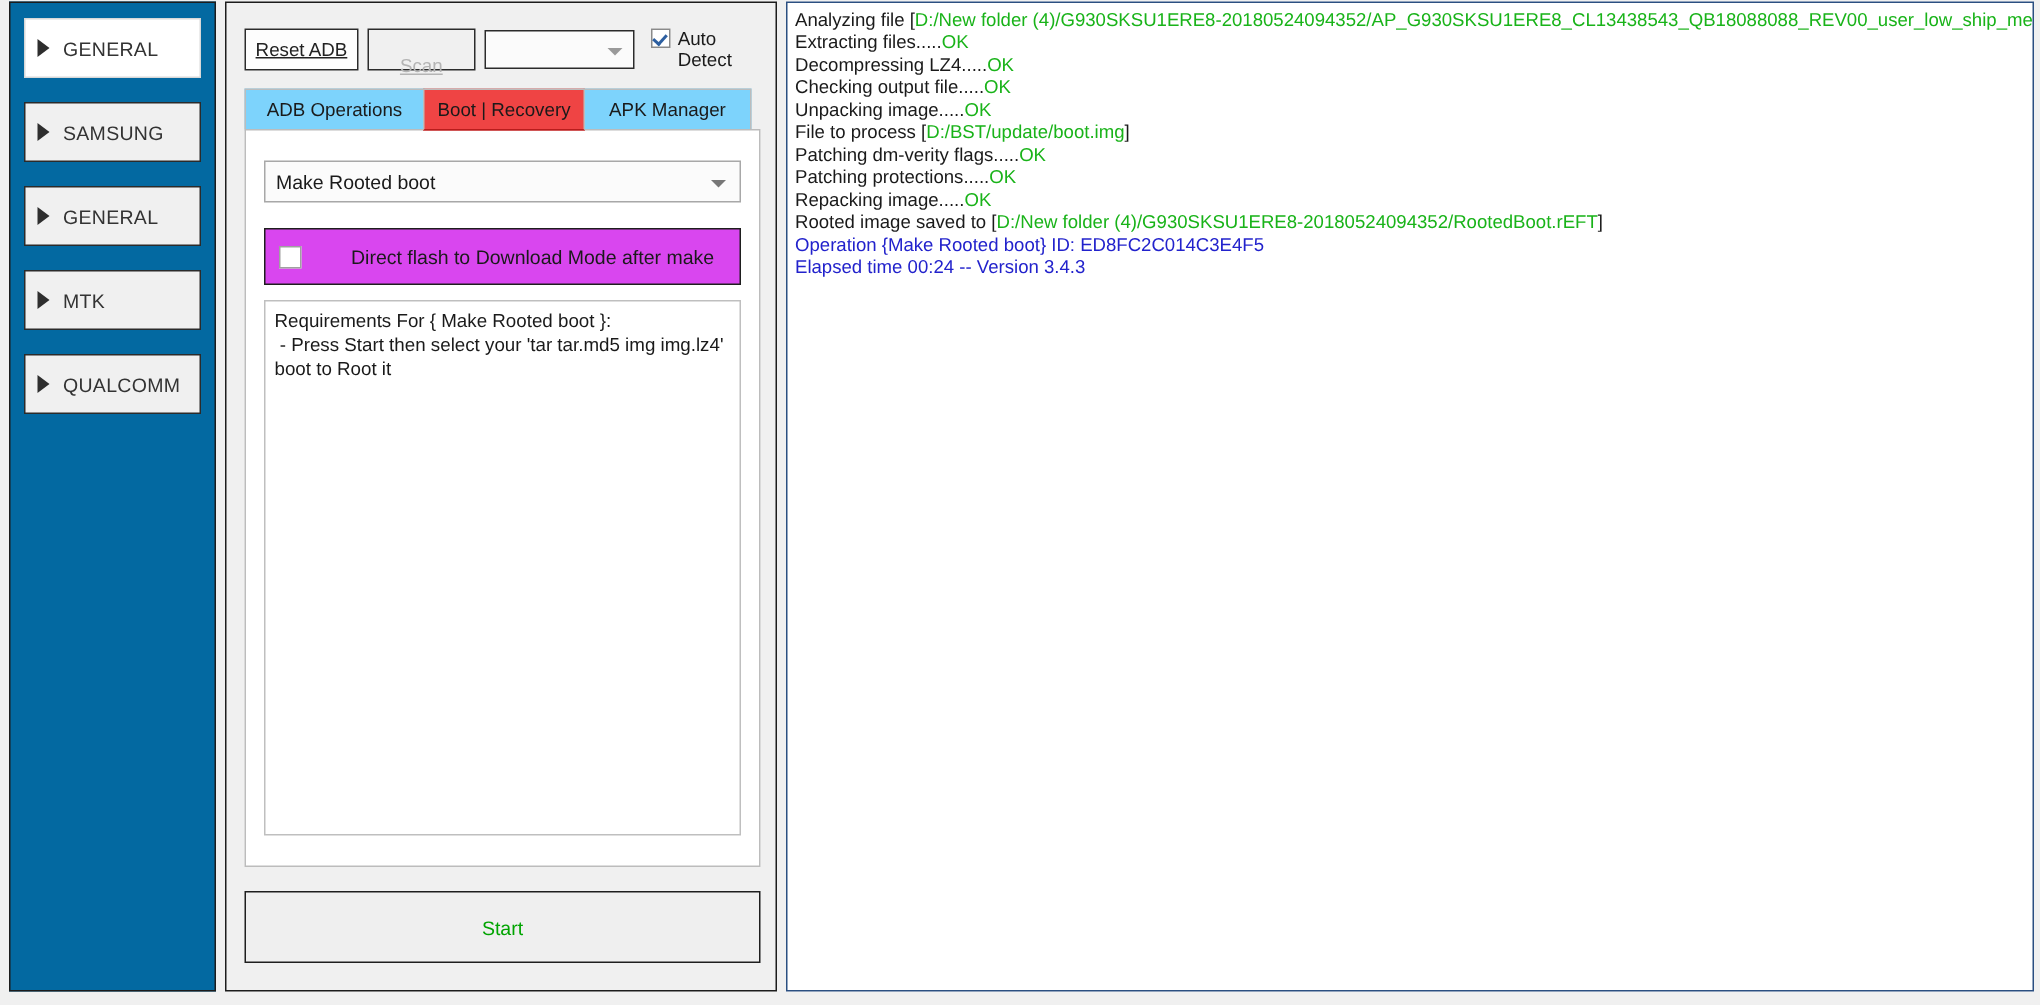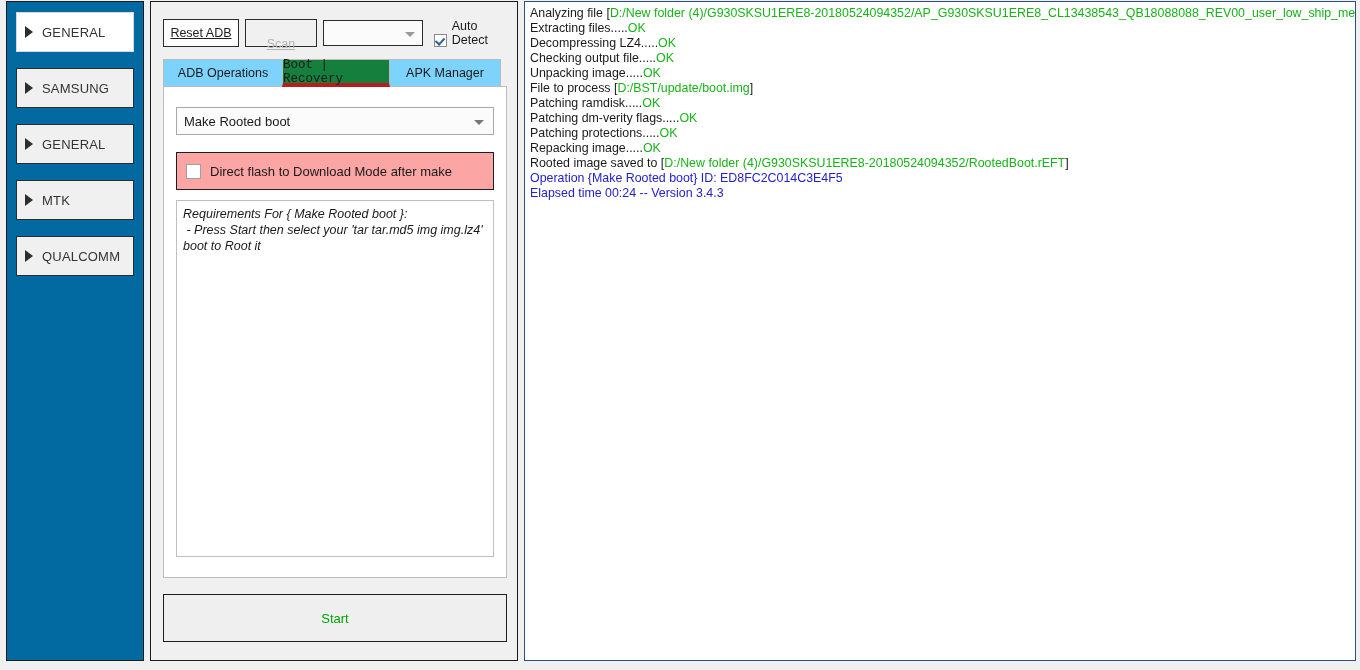--- a/index.html
+++ b/index.html
@@ -108,21 +108,21 @@
     position: absolute;
     right: 7px;
     top: 11px;
     width: 0; height: 0;
     border-left: 5px solid transparent;
     border-right: 5px solid transparent;
     border-top: 5px solid #9a9a9a;
   }
   .chk-wrap {
     display: flex;
-    align-items: flex-end;
+    align-items: flex-start;
     margin-left: 11px;
     font-size: 12.5px;
     color: #1a1a1a;
     cursor: pointer;
   }
   .cbox {
     width: 13px; height: 13px;
     border: 1px solid #8a8a8a;
     background: #ffffff;
     box-sizing: border-box;
@@ -157,24 +157,23 @@
     border-bottom: 1px solid #bcbcbc;
     font-size: 12.5px;
     color: #1a1a1a;
     display: flex;
     align-items: center;
     justify-content: center;
     cursor: pointer;
     margin-right: -1px;
   }
   .tab.active {
-    background: #15803d;
-    border-bottom: 4px solid #b91c1c;
+    background: #ef4444;
+    border-bottom: 1px solid #b91c1c;
     z-index: 3;
-    font-family: Liberation Mono, monospace;
   }
   #tab-adb  { width: 120px; }
   #tab-boot { width: 108px; }
   #tab-apk  { width: 112px; }
 
   #tabpanel {
     position: absolute;
     left: 12px;
     top: 84px;
     width: 344px;
@@ -209,47 +208,47 @@
     border-right: 5px solid transparent;
     border-top: 5px solid #777;
   }
 
   #flash-group {
     position: absolute;
     left: 12px;
     top: 65px;
     width: 318px;
     height: 38px;
-    background: #fca5a5;
+    background: #d946ef;
     border: 1px solid #1e1e1e;
     box-sizing: border-box;
     display: flex;
     align-items: center;
     padding-left: 9px;
     cursor: pointer;
+    gap: 24px;
   }
   #flash-group .cbox { width: 15px; height: 15px; border: 1px solid #a0a0a0; margin-right: 9px; }
   #flash-label { font-size: 13px; color: #1a1a1a; }
 
   #requirements {
     position: absolute;
     left: 12px;
     top: 113px;
     width: 318px;
     height: 357px;
     background: #ffffff;
     border: 1px solid #bfbfbf;
     box-sizing: border-box;
     padding: 5px 6px;
     font-size: 12.5px;
     color: #1a1a1a;
     line-height: 16px;
     white-space: pre-wrap;
     overflow: hidden;
-    font-style: italic;
   }
 
   #start-btn {
     position: absolute;
     left: 12px;
     top: 592px;
     width: 344px;
     height: 48px;
     background: #efefef;
     border: 1px solid #1e1e1e;
@@ -353,20 +352,19 @@
   <button id="start-btn">Start</button>
 </div>
 
 <div id="logpanel">
     <div class="logline"><span class="">Analyzing file [</span><span class="g">D:/New folder (4)/G930SKSU1ERE8-20180524094352/AP_G930SKSU1ERE8_CL13438543_QB18088088_REV00_user_low_ship_meta.tar.md5</span></div>
     <div class="logline"><span class="">Extracting files.....</span><span class="g">OK</span></div>
     <div class="logline"><span class="">Decompressing LZ4.....</span><span class="g">OK</span></div>
     <div class="logline"><span class="">Checking output file.....</span><span class="g">OK</span></div>
     <div class="logline"><span class="">Unpacking image.....</span><span class="g">OK</span></div>
     <div class="logline"><span class="">File to process [</span><span class="g">D:/BST/update/boot.img</span><span class="">]</span></div>
-    <div class="logline"><span class="">Patching ramdisk.....</span><span class="g">OK</span></div>
     <div class="logline"><span class="">Patching dm-verity flags.....</span><span class="g">OK</span></div>
     <div class="logline"><span class="">Patching protections.....</span><span class="g">OK</span></div>
     <div class="logline"><span class="">Repacking image.....</span><span class="g">OK</span></div>
     <div class="logline"><span class="">Rooted image saved to [</span><span class="g">D:/New folder (4)/G930SKSU1ERE8-20180524094352/RootedBoot.rEFT</span><span class="">]</span></div>
     <div class="logline"><span class="b">Operation {Make Rooted boot} ID: ED8FC2C014C3E4F5</span></div>
     <div class="logline"><span class="b">Elapsed time 00:24 -- Version 3.4.3</span></div>
   </div>
 
 </body></html>

